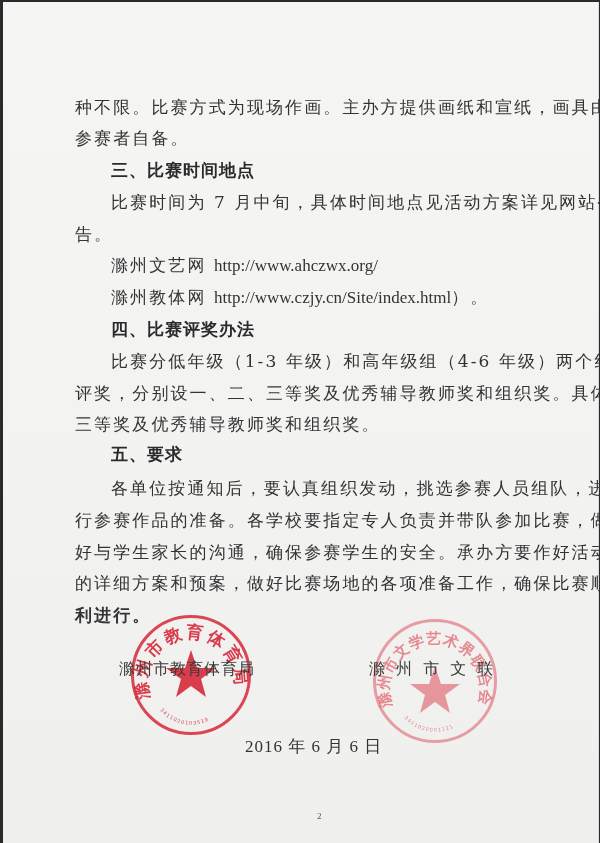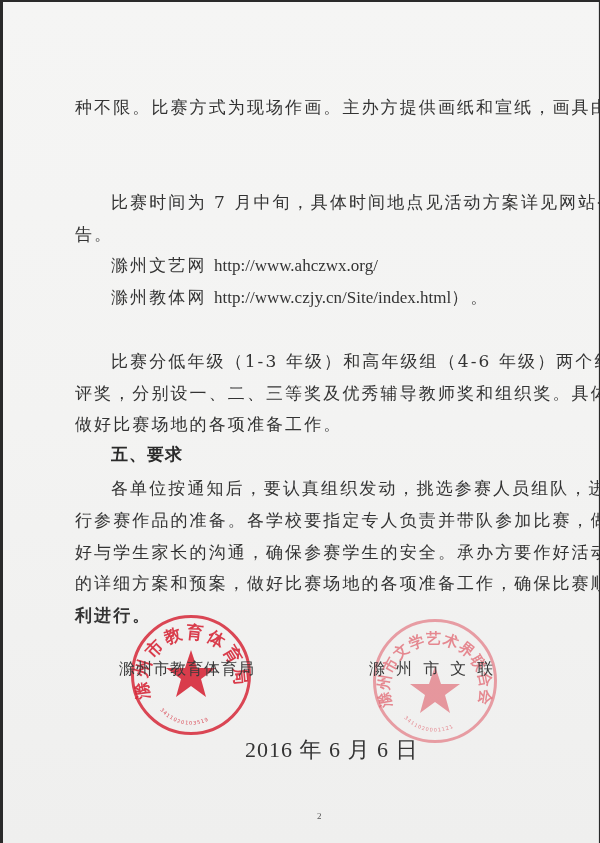--- a/index.html
+++ b/index.html
@@ -29,51 +29,54 @@
     }
     .seal.light { border-color: rgba(226, 120, 130, 0.7); }
     .seal-arc {
       position: absolute; left: 0; top: 0; width: 100%; height: 100%;
     }
     .sign {
       position: absolute; font-size: 16px; color: #3a3a3a; letter-spacing: 1px;
       white-space: nowrap;
     }
     .date {
-      position: absolute; left: 242px; top: 733px; font-size: 22px; color: #333;
+      position: absolute; left: 242px; top: 733px; font-size: 17px; color: #333;
       font-family: "Liberation Serif", serif; letter-spacing: 1px;
     }
     .page-num {
       position: absolute; left: 314px; top: 809px; font-size: 9px; color: #555;
       font-family: "Liberation Serif", serif;
     }
   </style>
 </head>
 <body>
 
 <div class="page">
 
   <div class="line" style="top:95px;">种不限。比赛方式为现场作画。主办方提供画纸和宣纸，画具由</div>
+  <div class="line" style="top:126px;">参赛者自备。</div>
 
+  <div class="line indent heading" style="top:158px;">三、比赛时间地点</div>
 
   <div class="line indent" style="top:190px;">比赛时间为 7 月中旬，具体时间地点见活动方案详见网站公</div>
   <div class="line" style="top:222px;">告。</div>
 
   <div class="line indent" style="top:285px;">
     <span>滁州教体网</span>
     <span class="url">http://www.czjy.cn/Site/index.html</span><span>）。</span>
   </div>
   <div class="line indent" style="top:253px;">
     <span>滁州文艺网</span>
     <span class="url">http://www.ahczwx.org/</span>
   </div>
 
+  <div class="line indent heading" style="top:317px;">四、比赛评奖办法</div>
   <div class="line indent" style="top:349px;">比赛分低年级（1-3 年级）和高年级组（4-6 年级）两个组别</div>
   <div class="line" style="top:381px;">评奖，分别设一、二、三等奖及优秀辅导教师奖和组织奖。具体</div>
-  <div class="line" style="top:412px;">做好比赛场地的各项准备工作。</div>
+  <div class="line" style="top:412px;">三等奖及优秀辅导教师奖和组织奖。</div>
 
   <div class="line indent heading" style="top:444px;font-family:Liberation Mono, monospace;">五、要求</div>
   <div class="line indent" style="top:476px;">各单位按通知后，要认真组织发动，挑选参赛人员组队，进</div>
   <div class="line" style="top:508px;">行参赛作品的准备。各学校要指定专人负责并带队参加比赛，做</div>
   <div class="line" style="top:540px;">好与学生家长的沟通，确保参赛学生的安全。承办方要作好活动</div>
   <div class="line" style="top:571px;">的详细方案和预案，做好比赛场地的各项准备工作，确保比赛顺</div>
   <div class="line" style="top:603px;font-weight:bold;">利进行。</div>
 
   <div class="seal" style="left:128px; top:613px; width:114px; height:114px;">
     <svg class="seal-arc" viewBox="0 0 114 114">

